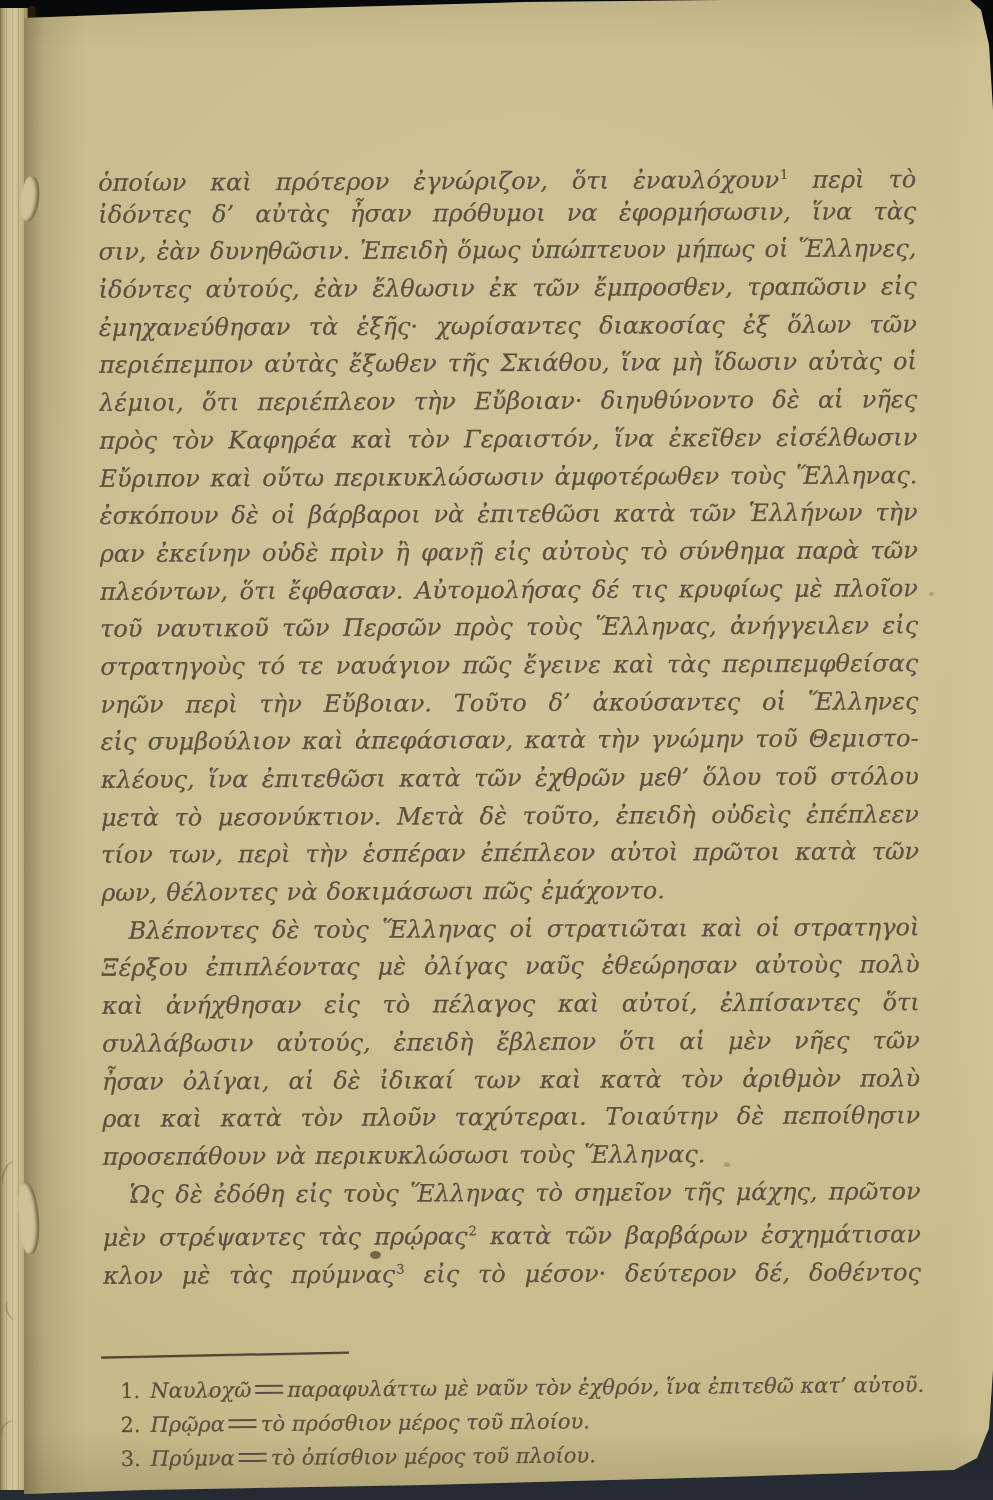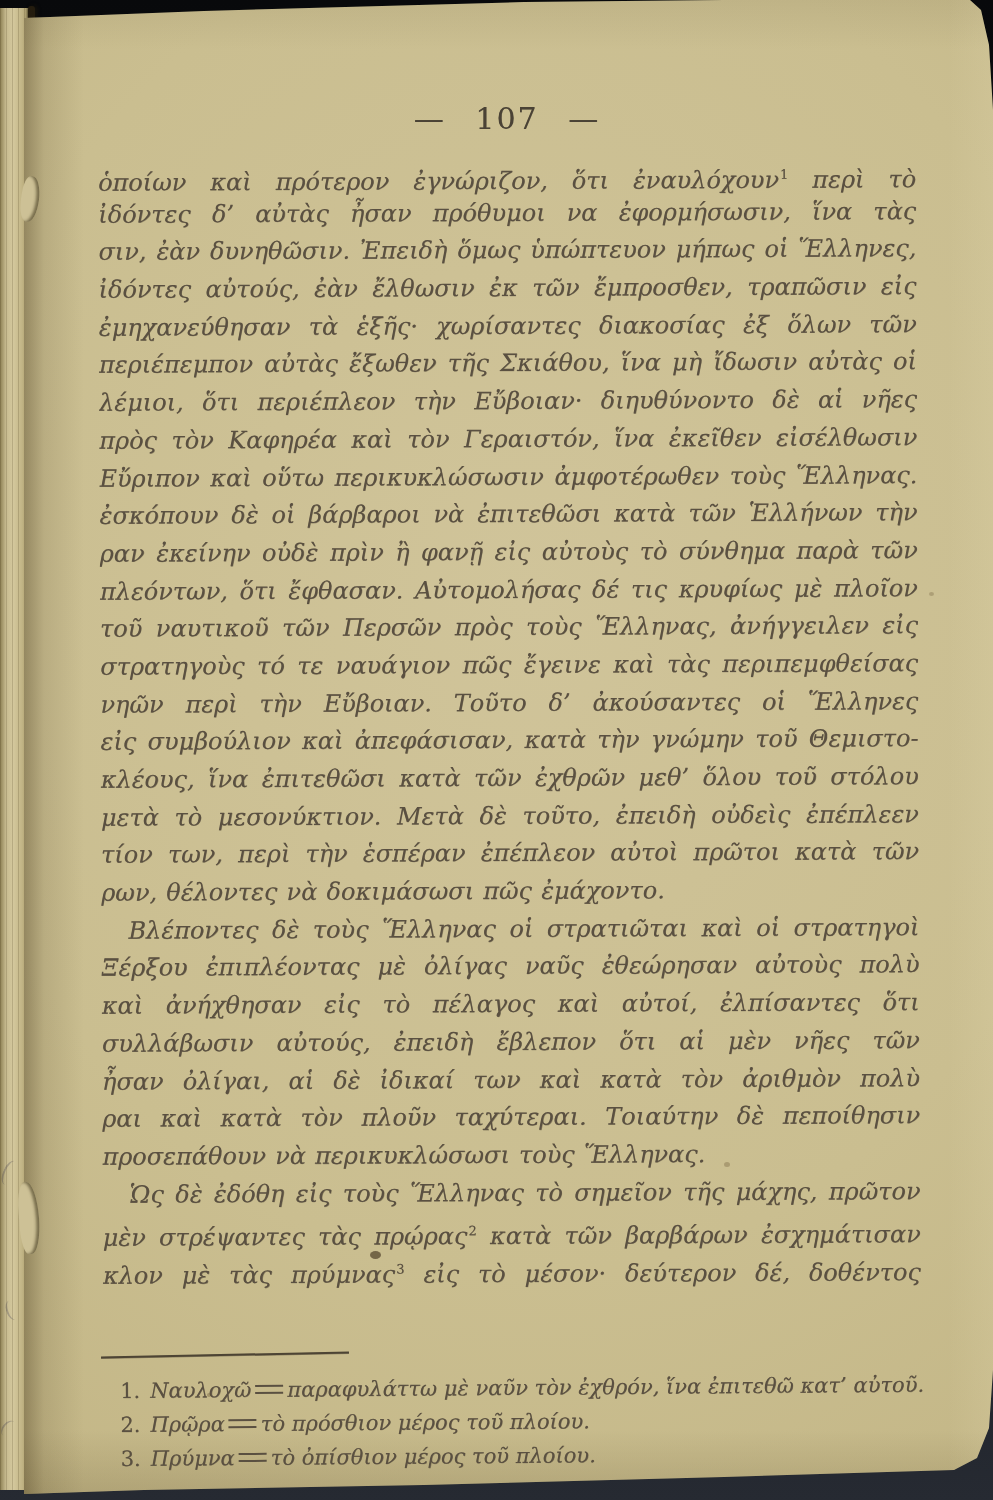--- a/index.html
+++ b/index.html
@@ -70,21 +70,20 @@
 
 <div class="scene">
   <div class="left-strip"></div>
   <div class="scribble s1"></div>
   <div class="scribble s2"></div>
   <div class="scribble s3"></div>
   <div class="gutter"></div>
 
   <div class="page">
     <div class="content">
-      <div class="pagenum">— 107 —</div>
       <div class="textcol" id="textcol">
           <div class="line">ὁποίων καὶ πρότερον ἐγνώριζον, ὅτι ἐναυλόχουν<span class="sup">1</span> περὶ τὸ Ἀρτεμίσιον·</div>
           <div class="line">ἰδόντες δ’ αὐτὰς ἦσαν πρόθυμοι να ἐφορμήσωσιν, ἵνα τὰς συλλάβω-</div>
           <div class="line">σιν, ἐὰν δυνηθῶσιν. Ἐπειδὴ ὅμως ὑπώπτευον μήπως οἱ Ἕλληνες,</div>
           <div class="line">ἰδόντες αὐτούς, ἐὰν ἔλθωσιν ἐκ τῶν ἔμπροσθεν, τραπῶσιν εἰς φυγήν,</div>
           <div class="line">ἐμηχανεύθησαν τὰ ἑξῆς· χωρίσαντες διακοσίας ἐξ ὅλων τῶν νηῶν</div>
           <div class="line">περιέπεμπον αὐτὰς ἔξωθεν τῆς Σκιάθου, ἵνα μὴ ἴδωσιν αὐτὰς οἱ πο-</div>
           <div class="line">λέμιοι, ὅτι περιέπλεον τὴν Εὔβοιαν· διηυθύνοντο δὲ αἱ νῆες αὗται</div>
           <div class="line">πρὸς τὸν Καφηρέα καὶ τὸν Γεραιστόν, ἵνα ἐκεῖθεν εἰσέλθωσιν εἰς τὸν</div>
           <div class="line">Εὔριπον καὶ οὕτω περικυκλώσωσιν ἀμφοτέρωθεν τοὺς Ἕλληνας. Δὲν</div>

